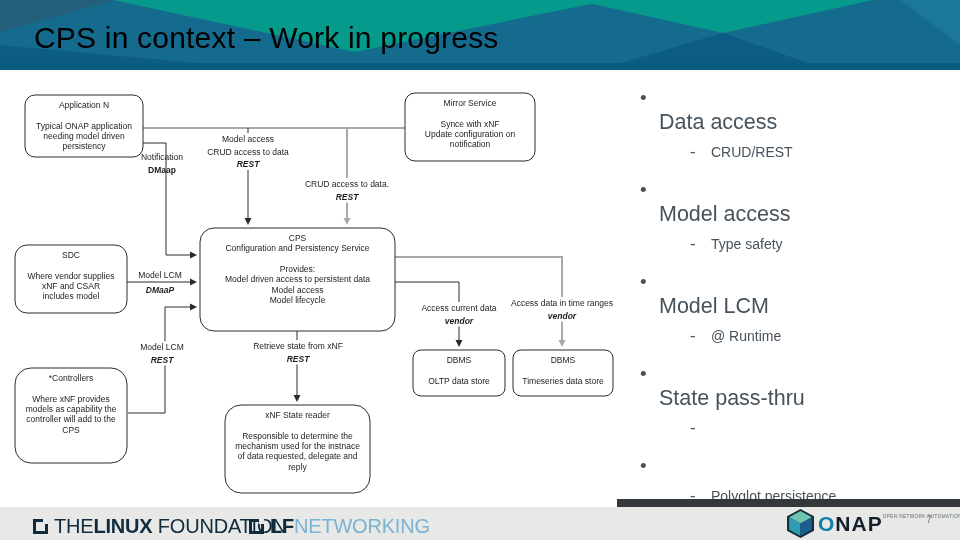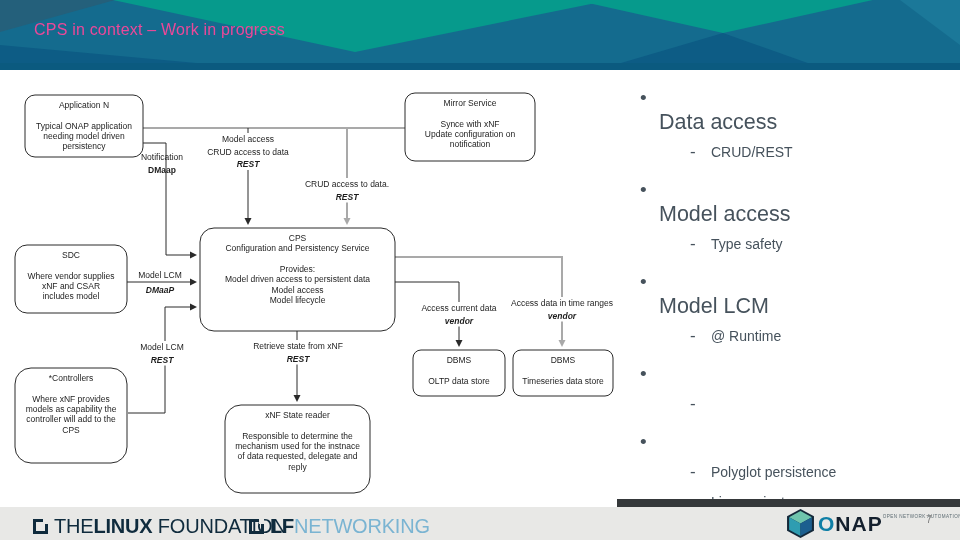--- a/index.html
+++ b/index.html
@@ -2,22 +2,22 @@
 <html><head>
 <meta charset="utf-8">
 <style>
   html,body{margin:0;padding:0;background:#888;}
   .slide{position:relative;width:960px;height:540px;background:#ffffff;overflow:hidden;
          font-family:"Liberation Sans",sans-serif;}
 
   
   .header{position:absolute;left:0;top:0;width:960px;height:63px;overflow:hidden;}
   .header svg{position:absolute;left:0;top:0;}
-  .title{position:absolute;left:34px;top:21px;font-size:16px;font-weight:400;
-         color:#ec4899;letter-spacing:0.2px;}
+  .title{position:absolute;left:34px;top:21px;font-size:30px;font-weight:400;
+         color:#000000;letter-spacing:0.2px;}
   .header-strip{position:absolute;left:0;top:63px;width:960px;height:7px;background:#0b5a7f;}
 
   
   .diagram{position:absolute;left:0;top:75px;width:620px;height:445px;}
   .diagram text{font-family:"Liberation Sans",sans-serif;}
 
   
   .bullets{position:absolute;left:640px;top:84px;width:310px;color:#46525c;}
   .bullets .item{margin-bottom:13px;}
   .bullets .main{display:flex;align-items:flex-start;line-height:28px;margin-bottom:5px;}
@@ -224,20 +224,21 @@
           <span class="main-label">Model LCM</span>
         </div>
         <div class="sub">
           <span class="dash">-</span>
           <span class="sub-label">@ Runtime</span>
         </div>
       </div>
       <div class="item">
         <div class="main">
           <span class="dot">•</span>
+          <span class="main-label">State pass-thru</span>
         </div>
         <div class="sub">
           <span class="dash">-</span>
         </div>
       </div>
       <div class="item">
         <div class="main">
           <span class="dot">•</span>
         </div>
         <div class="sub">

